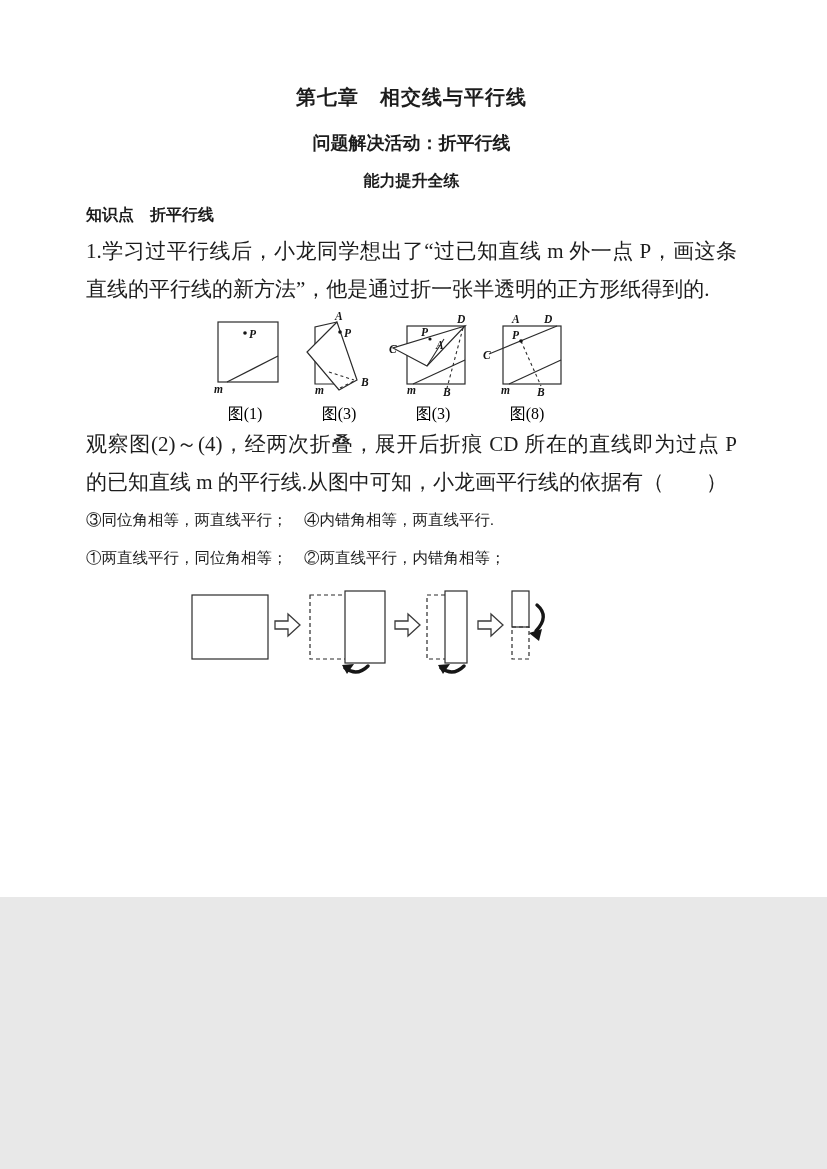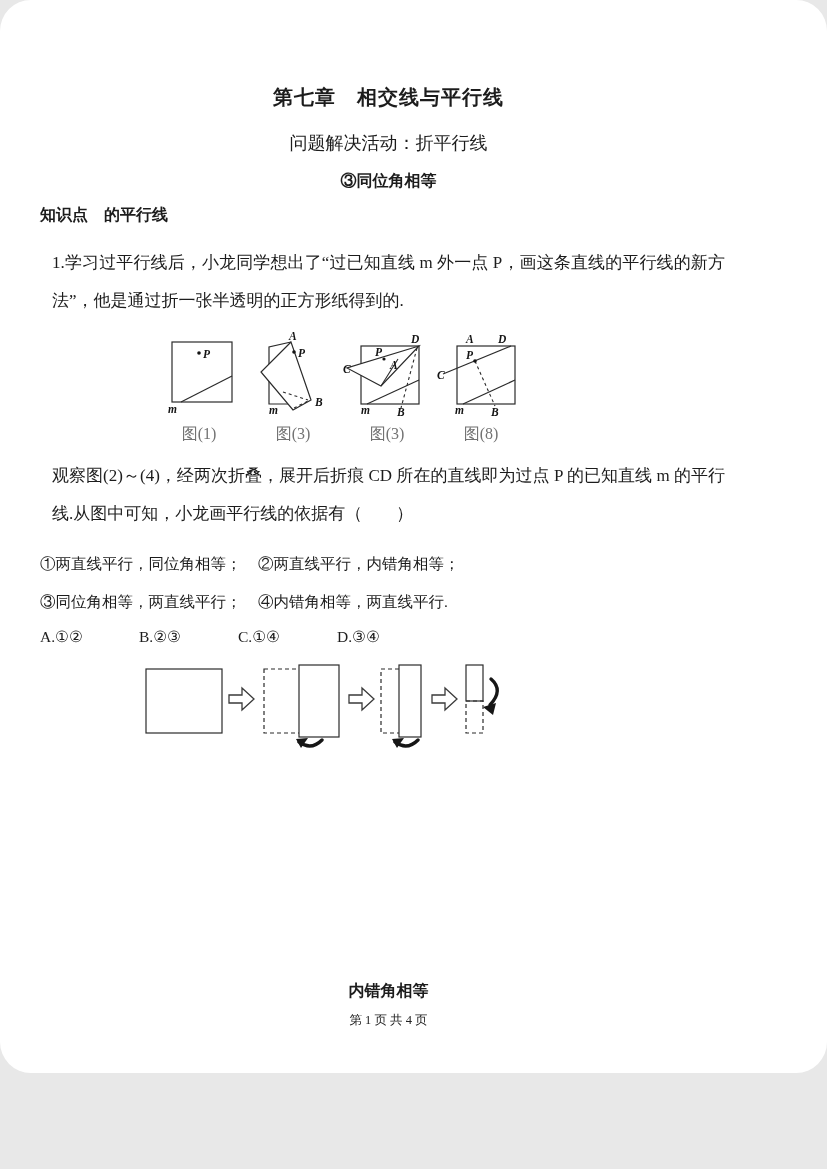--- a/index.html
+++ b/index.html
@@ -1,36 +1,35 @@
 <!DOCTYPE html>
 <html><head>
 <meta charset="utf-8">
 <style>
   html,body{margin:0;padding:0;background:#e8e8e8;}
   .page{
     position:relative;
-    width:827px;height:1073px;
+    width:827px;height:897px;
     margin:0 auto;
     background:#ffffff;
     box-sizing:border-box;
-    padding:84px 90px 0 40px;
+    padding:84px 90px 0 86px;
     overflow:hidden;
     font-family:"Liberation Serif","DejaVu Serif",serif;
     color:#1c1c1c;
-    border-radius:31px;
   }
   .t-center{text-align:center;}
   .h-title{font-size:20px;font-weight:bold;margin:0 0 20px 0;letter-spacing:1px;}
-  .h-sub{font-size:18px;font-weight:normal;margin:0 0 16px 0;}
+  .h-sub{font-size:18px;font-weight:bold;margin:0 0 16px 0;}
   .h-section{font-size:16px;font-weight:bold;margin:0 0 6px 0;}
   .kp{font-size:16px;font-weight:bold;line-height:34px;margin:0;}
-  p.body{font-size:17px;line-height:38px;margin:12px;text-align:justify;}
+  p.body{font-size:21px;line-height:38px;margin:0;text-align:justify;}
   .fig-row{display:flex;margin:4px 0 0 114px;gap:4px;}
   .fig-cell{width:90px;text-align:center;}
-  .fig-cap{font-size:16px;margin-top:2px;color:#737373;}
+  .fig-cap{font-size:16px;margin-top:2px;color:#000000;}
   .stmt-line{font-size:15.5px;line-height:38px;margin:0;}
   .stmt-line .s1{display:inline-block;width:218px;}
   .choices{font-size:15.5px;line-height:28px;margin:2px 0 0 0;}
   .choices span{display:inline-block;width:99px;}
   .q2fig{margin:4px 0 0 96px;}
   .spacer{height:228px;}
   .footer{text-align:center;font-size:12.5px;margin-top:10px;color:#222;}
   
   .ln{fill:none;stroke:#2b2b2b;stroke-width:1.2;}
   .lnthin{fill:none;stroke:#2b2b2b;stroke-width:1.1;}
@@ -43,22 +42,22 @@
   .curve{fill:none;stroke:#161616;stroke-width:3.4;stroke-linecap:round;}
   .head{fill:#161616;}
 </style>
 </head>
 <body>
 
 <div class="page">
 
   <div class="h-title t-center">第七章　相交线与平行线</div>
   <div class="h-sub t-center">问题解决活动：折平行线</div>
-  <div class="h-section t-center">③同位角相等</div>
-  <div class="kp">知识点　的平行线</div>
+  <div class="h-section t-center">能力提升全练</div>
+  <div class="kp">知识点　折平行线</div>
 
   <p class="body">1.学习过平行线后，小龙同学想出了“过已知直线 m 外一点 P，画这条直线的平行线的新方法”，他是通过折一张半透明的正方形纸得到的.</p>
 
   <div class="fig-row">
 
     <div class="fig-cell">
       <svg viewBox="0 0 88 86" width="88" height="86">
         <rect class="ln" x="17" y="10" width="60" height="60"></rect>
         <line class="ln" x1="26" y1="70" x2="77" y2="44"></line>
         <circle class="dot" cx="44" cy="21" r="1.8"></circle>
@@ -116,29 +115,26 @@
         <text class="lbl" x="18" y="82">m</text>
       </svg>
       <div class="fig-cap">图(8)</div>
     </div>
 
   </div>
 
   <p class="body">观察图(2)～(4)，经两次折叠，展开后折痕 CD 所在的直线即为过点 P 的已知直线 m 的平行线.从图中可知，小龙画平行线的依据有（　　）</p>
 
   <p class="stmt-line">
+    <span class="s1">③同位角相等，两直线平行；</span><span>④内错角相等，两直线平行.</span>
+  </p>
+  <p class="stmt-line">
     <span class="s1">①两直线平行，同位角相等；</span><span>②两直线平行，内错角相等；</span>
   </p>
-  <p class="stmt-line">
-    <span class="s1">③同位角相等，两直线平行；</span><span>④内错角相等，两直线平行.</span>
-  </p>
 
-  <p class="choices">
-    <span>A.①②</span><span>B.②③</span><span>C.①④</span><span>D.③④</span>
-  </p>
 
 
   <div class="q2fig">
     <svg viewBox="0 0 385 94" width="385" height="94">
 
       <rect class="ln" x="10" y="14" width="76" height="64"></rect>
 
       <polygon class="blockarrow" points="93,40 106,40 106,33 118,44 106,55 106,48 93,48"></polygon>
 
       <rect class="ln dash" x="128" y="14" width="64" height="64"></rect>

